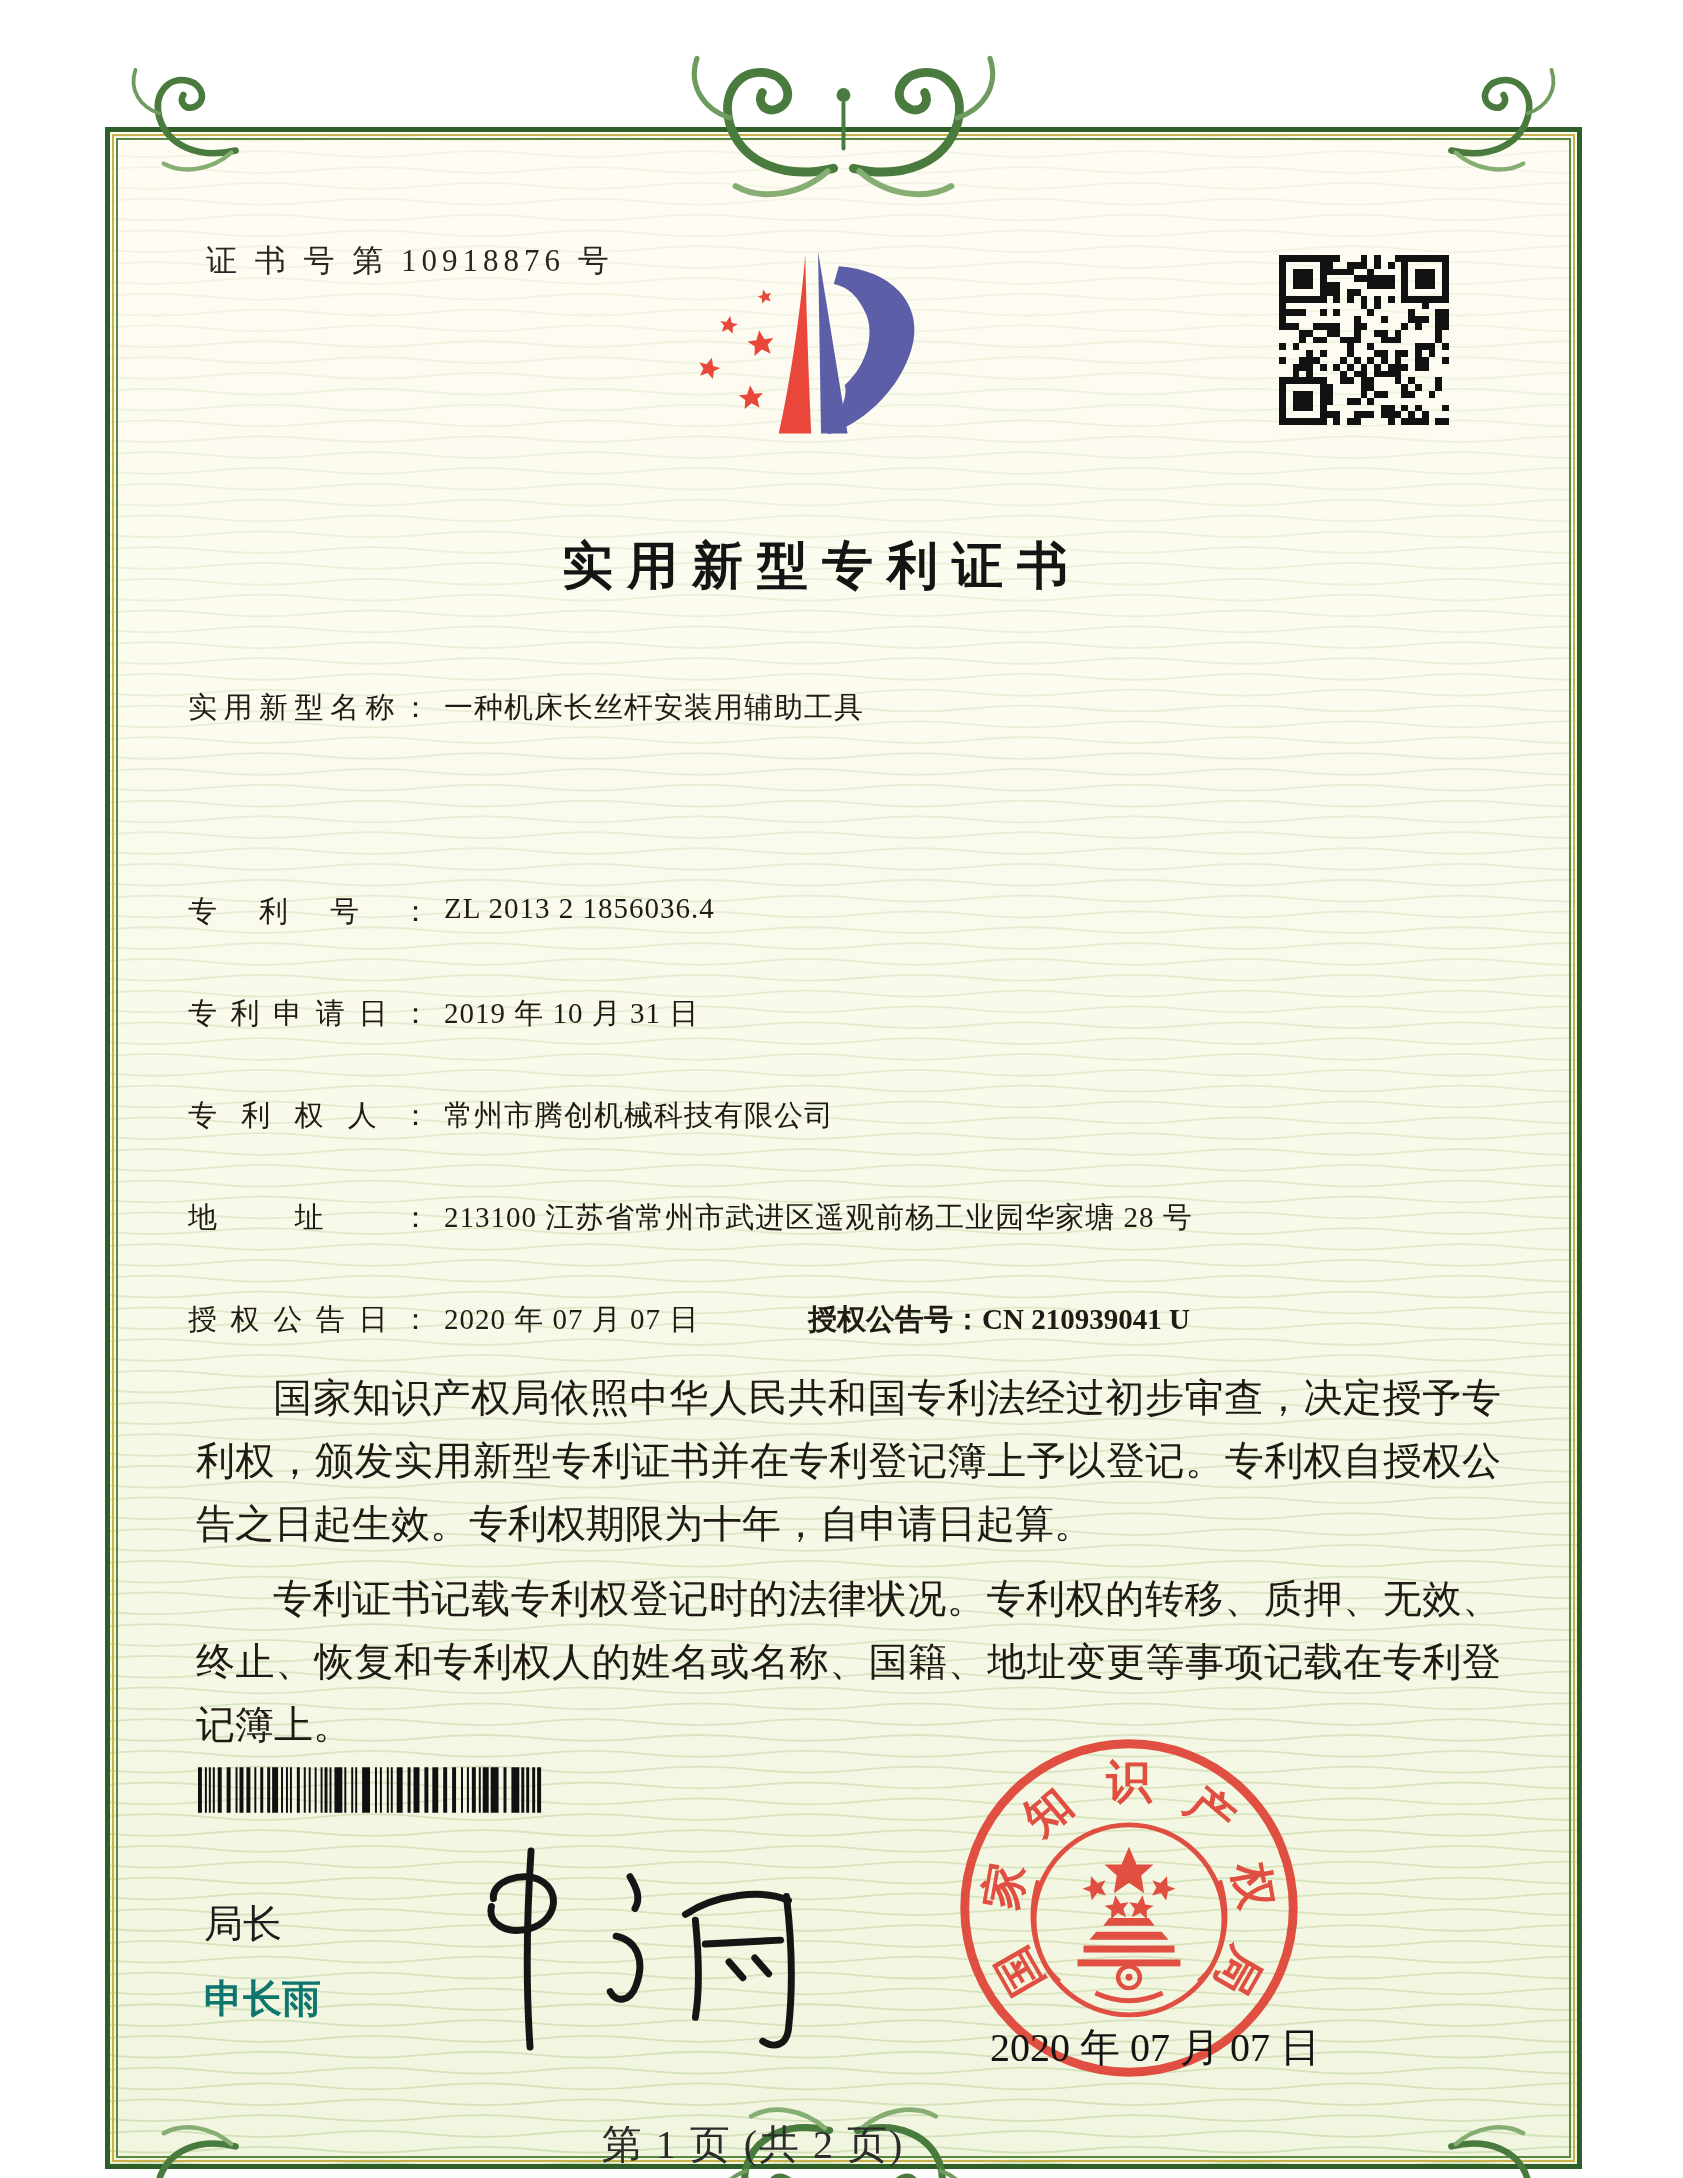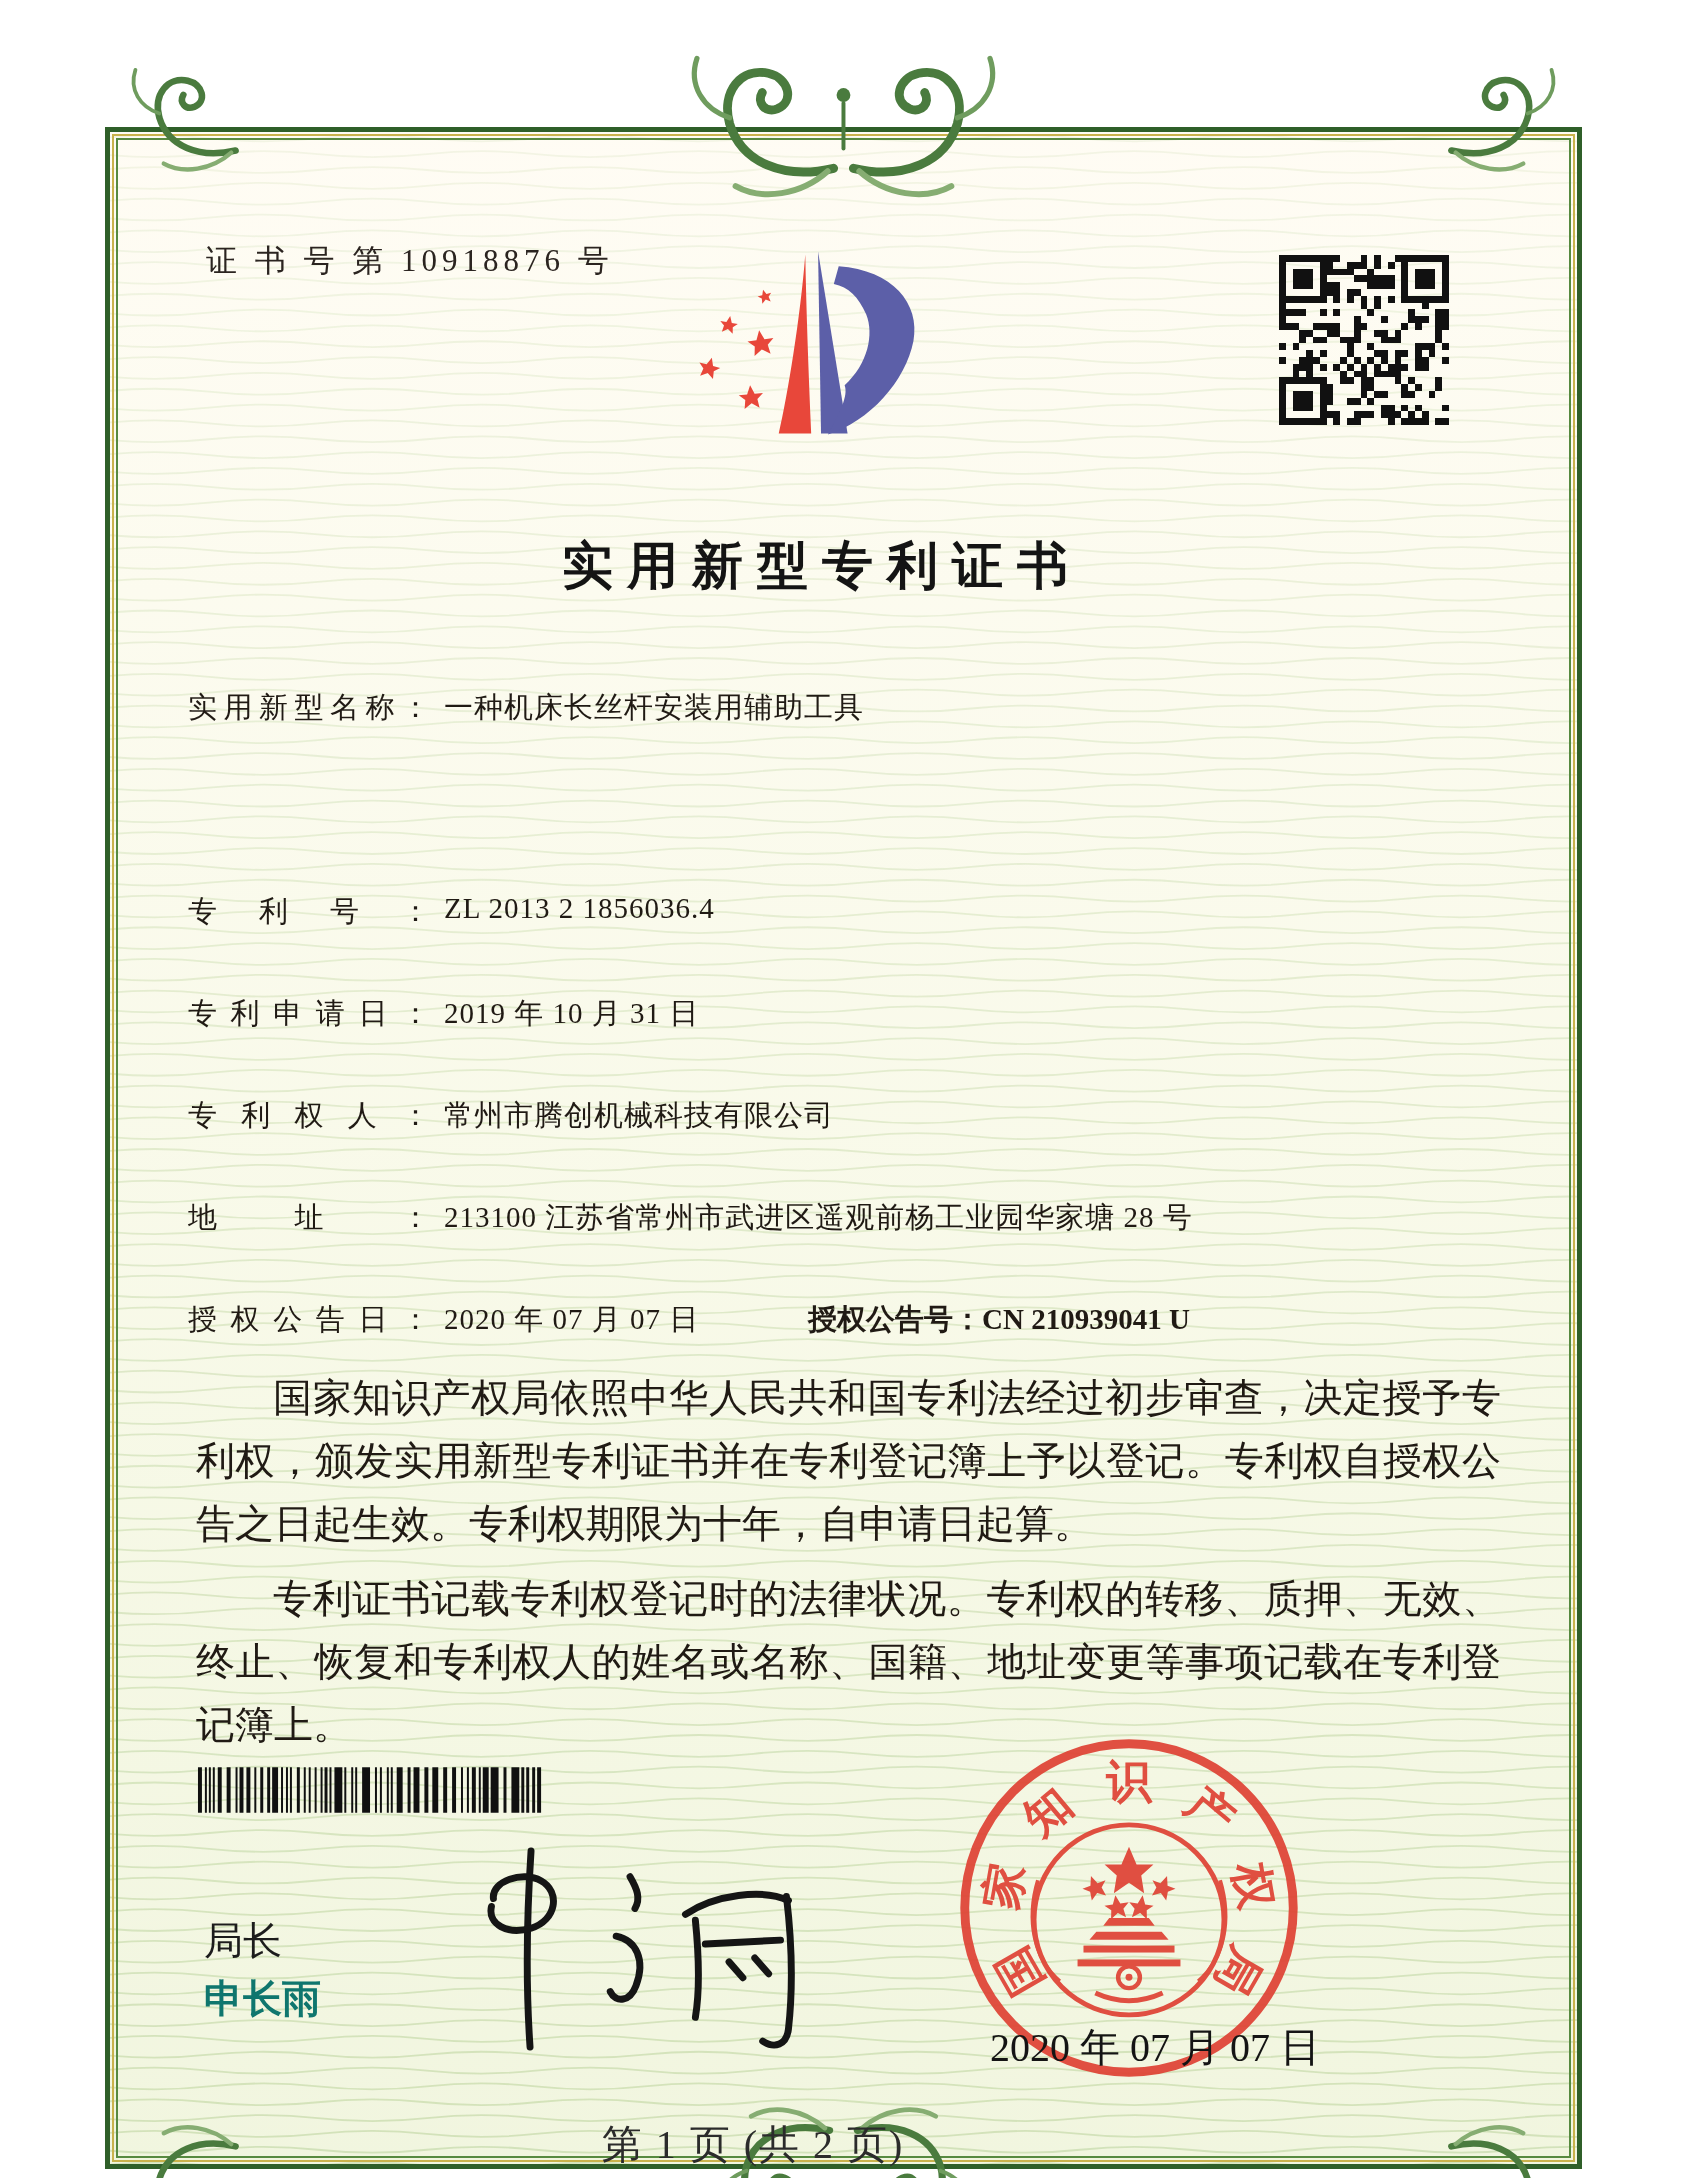--- a/index.html
+++ b/index.html
@@ -21,21 +21,21 @@
   .cert-no{position:absolute;left:166px;top:240px;font-size:31px;letter-spacing:5px;color:#2b2420;white-space:nowrap;margin-left:40px;}
   .title{position:absolute;left:20px;top:498px;width:1604px;text-align:center;font-size:51px;font-weight:bold;
          letter-spacing:14px;color:#141414;white-space:nowrap;}
   .row{position:absolute;left:188px;font-size:29px;color:#201a14;white-space:nowrap;}
   .flabel{display:inline-block;width:242px;text-align:justify;text-align-last:justify;vertical-align:top;}
   .fvalue{margin-left:14px;letter-spacing:1px;}
   .grant2{position:absolute;left:620px;top:0;font-weight:bold;}
   .body-text{position:absolute;left:184px;top:1354px;width:1329px;font-size:39px;line-height:63px;
              color:#201a14;text-align:justify;}
   .body-text p{margin:12px;text-indent:77px;}
-  .director-label{position:absolute;left:204px;top:1897px;font-size:39px;color:#1c1c1c;margin-top:17px;}
+  .director-label{position:absolute;left:204px;top:1897px;font-size:39px;color:#1c1c1c;}
   .director-name{position:absolute;left:204px;top:1972px;font-size:39px;color:#0f766e;font-weight:bold;}
   .seal-date{position:absolute;left:990px;top:2020px;font-size:40px;color:#141414;z-index:6;white-space:nowrap;}
   .footer{position:absolute;left:550px;top:2117px;width:406px;text-align:center;font-size:40px;
           letter-spacing:2px;color:#2b2b2b;}
   
   #logo{position:absolute;left:645px;top:218px;}
   #qr{position:absolute;left:1279px;top:255px;}
   #barcode{position:absolute;left:196px;top:1767px;}
   #signature{position:absolute;left:436px;top:1837px;z-index:5;}
   #seal{position:absolute;left:941px;top:1720px;z-index:4;opacity:.93;}

